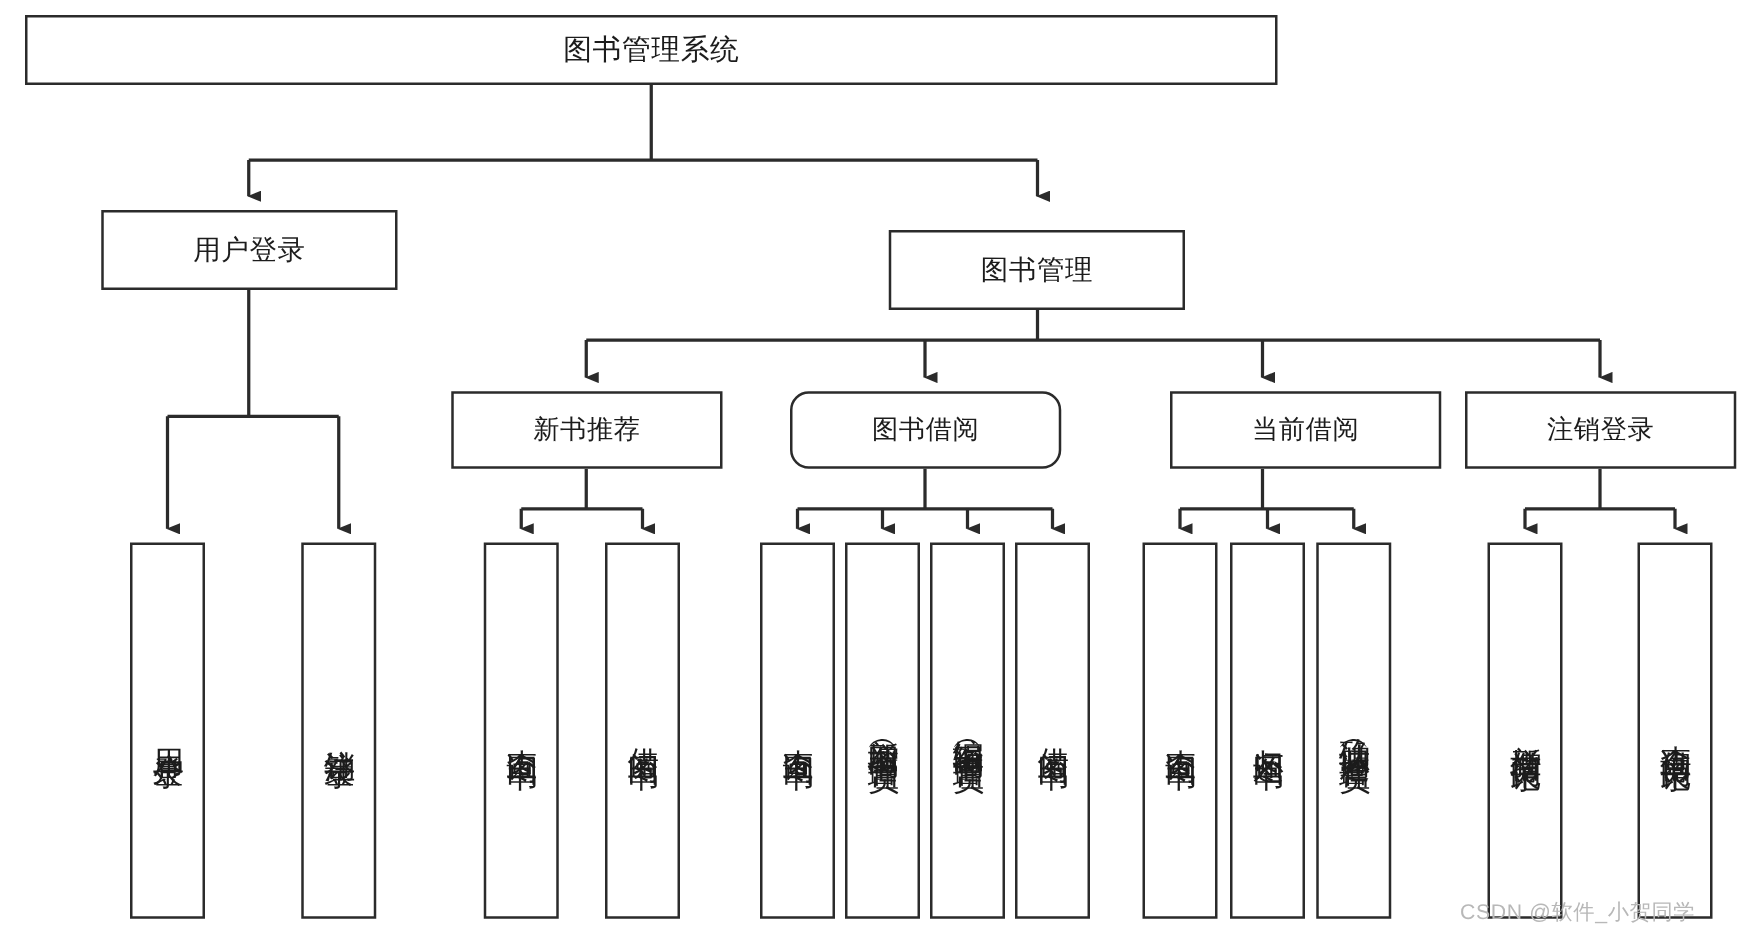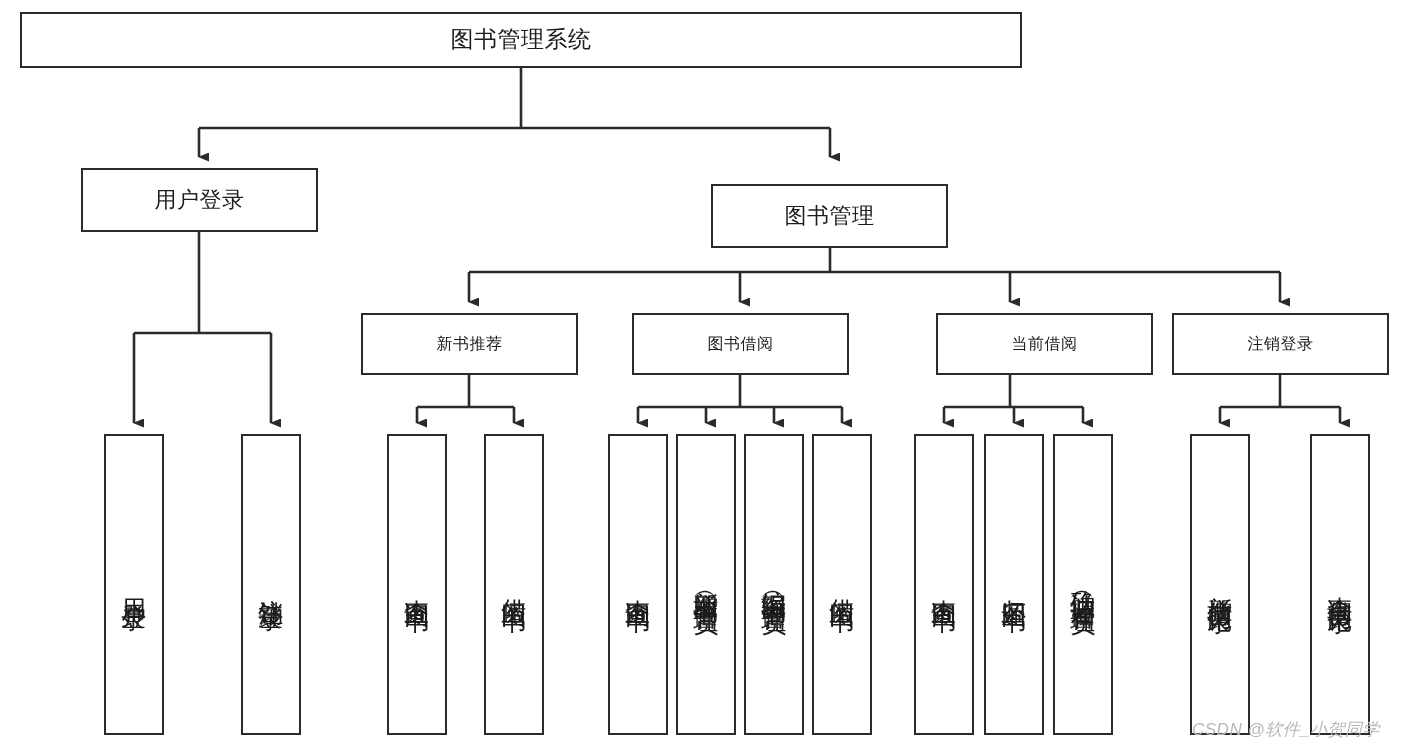--- a/index.html
+++ b/index.html
@@ -38,21 +38,21 @@
   }
   .node-label {
     color: #1c1c1c;
     text-align: center;
     line-height: 1.12;
     white-space: pre;
     letter-spacing: 0.5px;
   }
   .lvl-root .node-label { font-size: 23px; }
   .lvl-1 .node-label { font-size: 22px; }
-  .lvl-2 .node-label { font-size: 16px; }
+  .lvl-2 .node-label { font-size: 21px; }
   .leaf .node-label {
     writing-mode: vertical-rl;
     text-orientation: upright;
     font-size: 25px;
     line-height: 1.05;
     letter-spacing: 3px;
   }
   .watermark {
     position: absolute;
     color: #b8b8b8;
@@ -131,21 +131,21 @@
         <span class="node-label">用户登录</span>
       </div>
       <div class="node-box lvl-1" style="left: 711px; top: 168px; width: 237px; height: 64px; margin-top: 16px;">
         <span class="node-label">图书管理</span>
       </div>
     </div>
   <div id="level2-layer">
       <div class="node-box lvl-2" style="left: 361px; top: 313px; width: 217px; height: 62px;">
         <span class="node-label">新书推荐</span>
       </div>
-      <div class="node-box lvl-2" style="left: 632px; top: 313px; width: 217px; height: 62px;">
+      <div class="node-box lvl-2" style="left: 632px; top: 313px; width: 217px; height: 62px; border-radius: 15px;">
         <span class="node-label">图书借阅</span>
       </div>
       <div class="node-box lvl-2" style="left: 936px; top: 313px; width: 217px; height: 62px;">
         <span class="node-label">当前借阅</span>
       </div>
       <div class="node-box lvl-2" style="left: 1172px; top: 313px; width: 217px; height: 62px;">
         <span class="node-label">注销登录</span>
       </div>
     </div>
   <div id="leaves-layer">
@@ -183,15 +183,15 @@
         <span class="node-label">确认归还（管理员）</span>
       </div>
       <div class="node-box leaf" style="left: 1190px; top: 434px; width: 60px; height: 301px;">
         <span class="node-label">新增借阅记录</span>
       </div>
       <div class="node-box leaf" style="left: 1310px; top: 434px; width: 60px; height: 301px;">
         <span class="node-label">查询借阅记录</span>
       </div>
     </div>
 
-  <div class="watermark" style="left: 1192px; top: 718px; font-style: italic;">CSDN @软件_小贺同学</div>
+  <div class="watermark" style="left: 1168px; top: 718px;">CSDN @软件_小贺同学</div>
 
 </div>
 
 </body></html>

